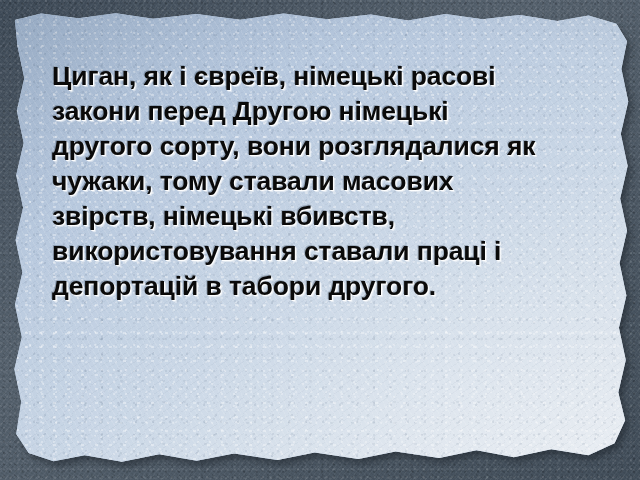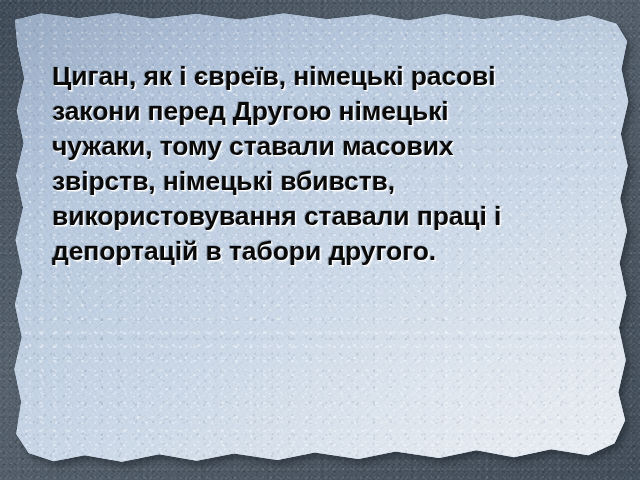--- a/index.html
+++ b/index.html
@@ -173,19 +173,20 @@
 
     <div class="paper-edge-shade">
       <div class="sheet-shape"></div>
     </div>
 
   </div>
 
   <div class="text-block">
     <div class="line">Циган, як і євреїв, німецькі расові</div>
     <div class="line">закони перед Другою німецькі</div>
+    <div class="line">другого сорту, вони розглядалися як</div>
     <div class="line">чужаки, тому ставали масових</div>
     <div class="line">звірств, німецькі вбивств,</div>
     <div class="line">використовування ставали праці і</div>
     <div class="line">депортацій в табори другого.</div>
   </div>
 
 </div>
 
 </body></html>

